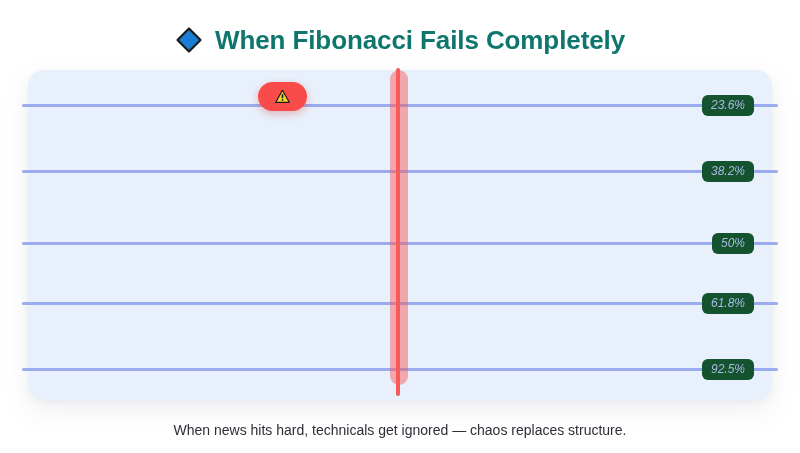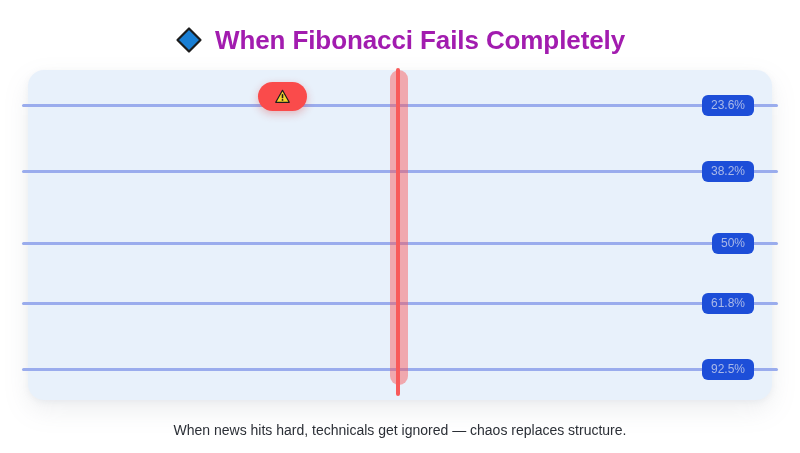--- a/index.html
+++ b/index.html
@@ -29,21 +29,21 @@
   }
   .title-icon {
     width: 28px;
     height: 28px;
     display: block;
     flex: 0 0 auto;
   }
   .title-text {
     font-size: 26px;
     font-weight: bold;
-    color: #a21caf;
+    color: #0f766e;
     letter-spacing: -0.1px;
     white-space: nowrap;
     line-height: 1;
   }
 
   
   .chart-panel {
     position: absolute;
     left: 28px;
     top: 70px;
@@ -74,28 +74,29 @@
     top: 0;
     width: 100%;
     height: 3px;
     background: #9aaced;
     border-radius: 2px;
   }
   .fib-label {
     position: absolute;
     top: -9px;
     right: 24px;
-    background: #1d4ed8;
+    background: #14532d;
     color: #aab9e8;
     font-size: 12px;
     line-height: 21px;
     height: 21px;
     padding: 0 9px;
     border-radius: 6px;
     white-space: nowrap;
+    font-style: italic;
   }
 
   
   .news-band {
     position: absolute;
     left: 390px;
     top: 70px;
     width: 18px;
     height: 315px;
     background: rgba(250, 82, 82, 0.46);

